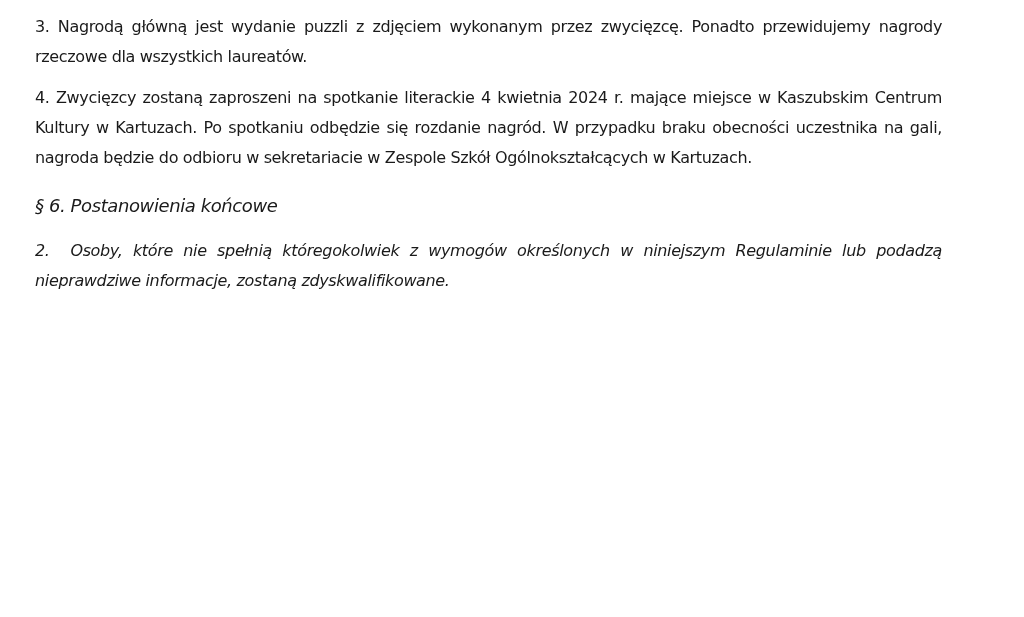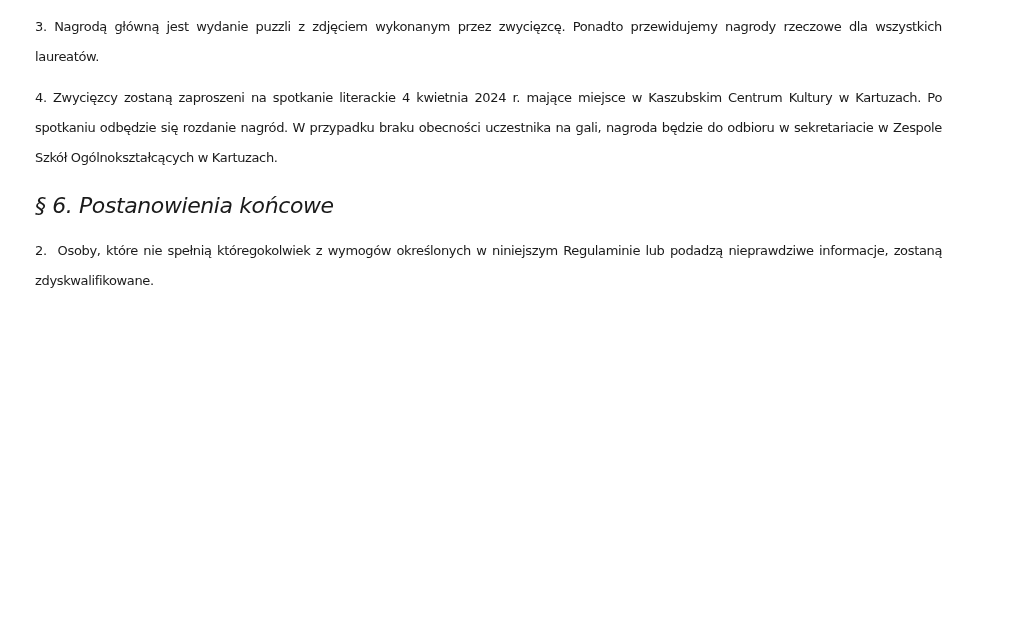--- a/index.html
+++ b/index.html
@@ -15,41 +15,41 @@
       font-family: "DejaVu Sans", sans-serif;
       color: #1a1a1a;
     }
     .page {
       position: absolute;
       left: 35px;
       top: 12px;
       width: 907px;
     }
     .para {
-      font-size: 13px;
+      font-size: 16px;
       line-height: 30px;
       text-align: justify;
       margin: 0 0 11px 0;
       letter-spacing: -0.35px;
       word-spacing: 0px;
     }
     .heading {
       font-family: "DejaVu Sans", sans-serif;
       font-style: italic;
-      font-size: 22px;
+      font-size: 18px;
       line-height: 32px;
       font-weight: normal;
       margin: 17px 0 14px 0;
       color: #1a1a1a;
       letter-spacing: -0.4px;
     }
   </style>
 </head>
 <body>
 
 <div class="page">
   <p class="para">3. Nagrodą główną jest wydanie puzzli z zdjęciem wykonanym przez zwycięzcę. Ponadto przewidujemy nagrody rzeczowe dla wszystkich laureatów.</p>
   <p class="para">4. Zwycięzcy zostaną zaproszeni na spotkanie literackie 4 kwietnia 2024 r. mające miejsce w Kaszubskim Centrum Kultury w Kartuzach. Po spotkaniu odbędzie się rozdanie nagród. W przypadku braku obecności uczestnika na gali, nagroda będzie do odbioru w sekretariacie w Zespole Szkół Ogólnokształcących w Kartuzach.</p>
 
   <h2 class="heading">§ 6. Postanowienia końcowe</h2>
 
-  <p class="para" style="white-space: pre-wrap;">2.  Osoby, które nie spełnią któregokolwiek z wymogów określonych w niniejszym Regulaminie lub podadzą nieprawdziwe informacje, zostaną zdyskwalifikowane.</p>
+  <p class="para" style="white-space: pre-wrap; font-style: italic;">2.  Osoby, które nie spełnią któregokolwiek z wymogów określonych w niniejszym Regulaminie lub podadzą nieprawdziwe informacje, zostaną zdyskwalifikowane.</p>
 </div>
 
 </body></html>

